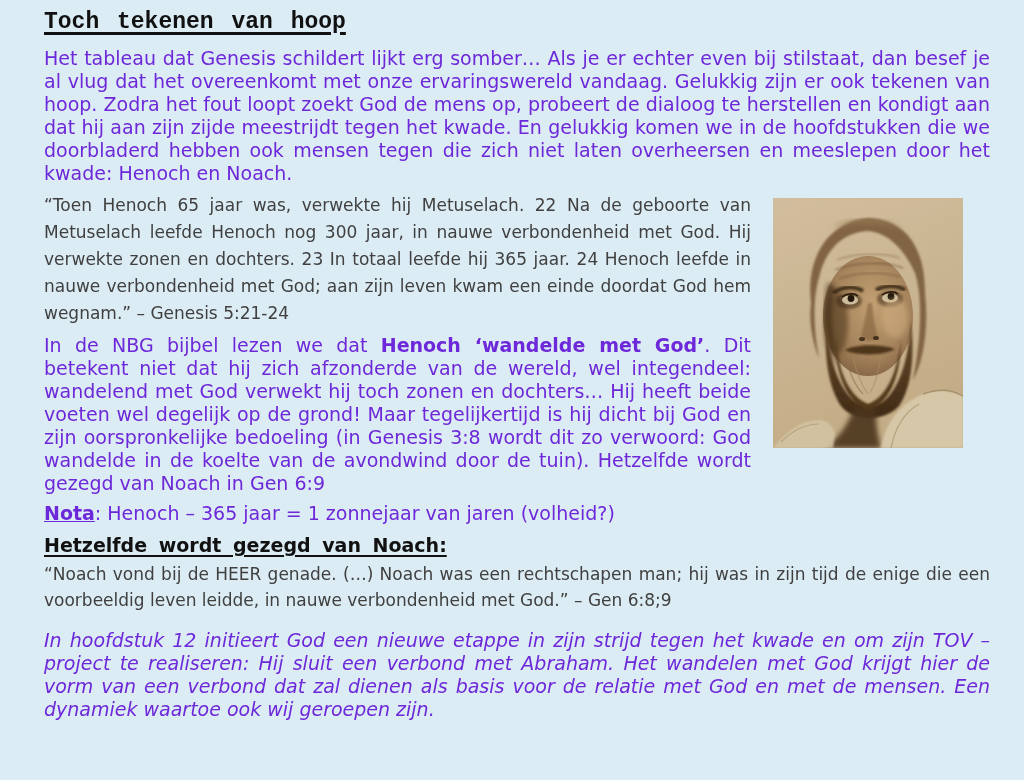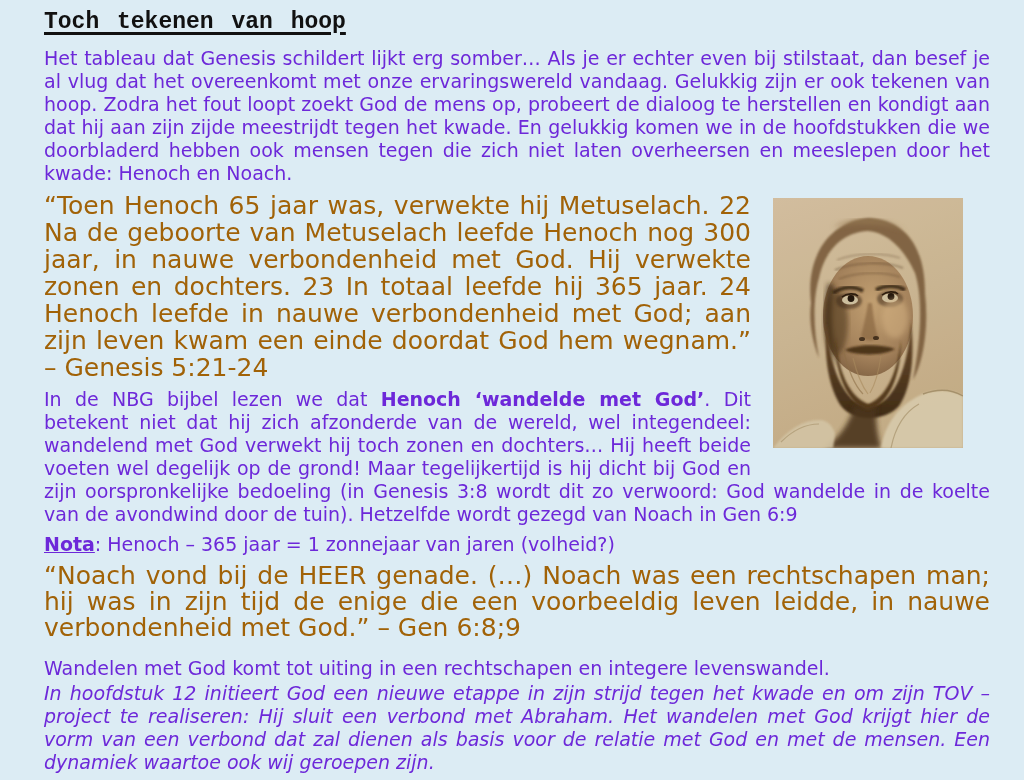--- a/index.html
+++ b/index.html
@@ -26,24 +26,24 @@
     font-family: Liberation Mono, monospace;
   }
   p { margin: 0 0 7px 0; }
   .body-text {
     font-size: 19px;
     line-height: 23px;
     text-align: justify;
     color: #6d28d9;
   }
   .quote-text {
-    font-size: 25px;
+    font-size: 17px;
     line-height: 27px;
     text-align: justify;
-    color: #a16207;
+    color: #404040;
   }
   .quote-noach { line-height: 26px; margin-bottom: 16px; }
   .wandelen-line { margin-bottom: 2px; }
   .portrait-frame {
     float: right;
     width: 190px;
     height: 250px;
     margin: 6px 27px 14px 22px;
   }
   .portrait-frame svg { display: block; width: 100%; height: 100%; }
@@ -148,20 +148,20 @@
       <path d="M8,244 C20,232 34,226 46,226" stroke="#a08a62" stroke-width="1.2" fill="none" opacity="0.55"></path>
     </svg>
   </div>
 
   <p class="quote-text">“Toen Henoch 65 jaar was, verwekte hij Metuselach. 22 Na de geboorte van Metuselach leefde Henoch nog 300 jaar, in nauwe verbondenheid met God. Hij verwekte zonen en dochters. 23 In totaal leefde hij 365 jaar. 24 Henoch leefde in nauwe verbondenheid met God; aan zijn leven kwam een einde doordat God hem wegnam.” – Genesis 5:21-24</p>
 
   <p class="body-text"><span>In de NBG bijbel lezen we dat </span><strong>Henoch ‘wandelde met God’</strong><span>. Dit betekent niet dat hij zich afzonderde van de wereld, wel integendeel: wandelend met God verwekt hij toch zonen en dochters… Hij heeft beide voeten wel degelijk op de grond! Maar tegelijkertijd is hij dicht bij God en zijn oorspronkelijke bedoeling (in Genesis 3:8 wordt dit zo verwoord: God wandelde in de koelte van de avondwind door de tuin). Hetzelfde wordt gezegd van Noach in Gen 6:9</span></p>
 
   <p class="body-text nota-line"><strong>Nota</strong><span>: Henoch – 365 jaar = 1 zonnejaar van jaren (volheid?)</span></p>
 
+  <h2 class="sub-heading">Hetzelfde wordt gezegd van Noach:</h2>
 
   <p class="quote-text quote-noach">“Noach vond bij de HEER genade. (…) Noach was een rechtschapen man; hij was in zijn tijd de enige die een voorbeeldig leven leidde, in nauwe verbondenheid met God.” – Gen 6:8;9</p>
 
-  <p class="body-text wandelen-line">Wandelen met God komt tot uiting in een rechtschapen en integere levenswandel.</p>
 
   <p class="body-text last-para">In hoofdstuk 12 initieert God een nieuwe etappe in zijn strijd tegen het kwade en om zijn TOV – project te realiseren: Hij sluit een verbond met Abraham. Het wandelen met God krijgt hier de vorm van een verbond dat zal dienen als basis voor de relatie met God en met de mensen. Een dynamiek waartoe ook wij geroepen zijn.</p>
 
 </div>
 
 </body></html>

